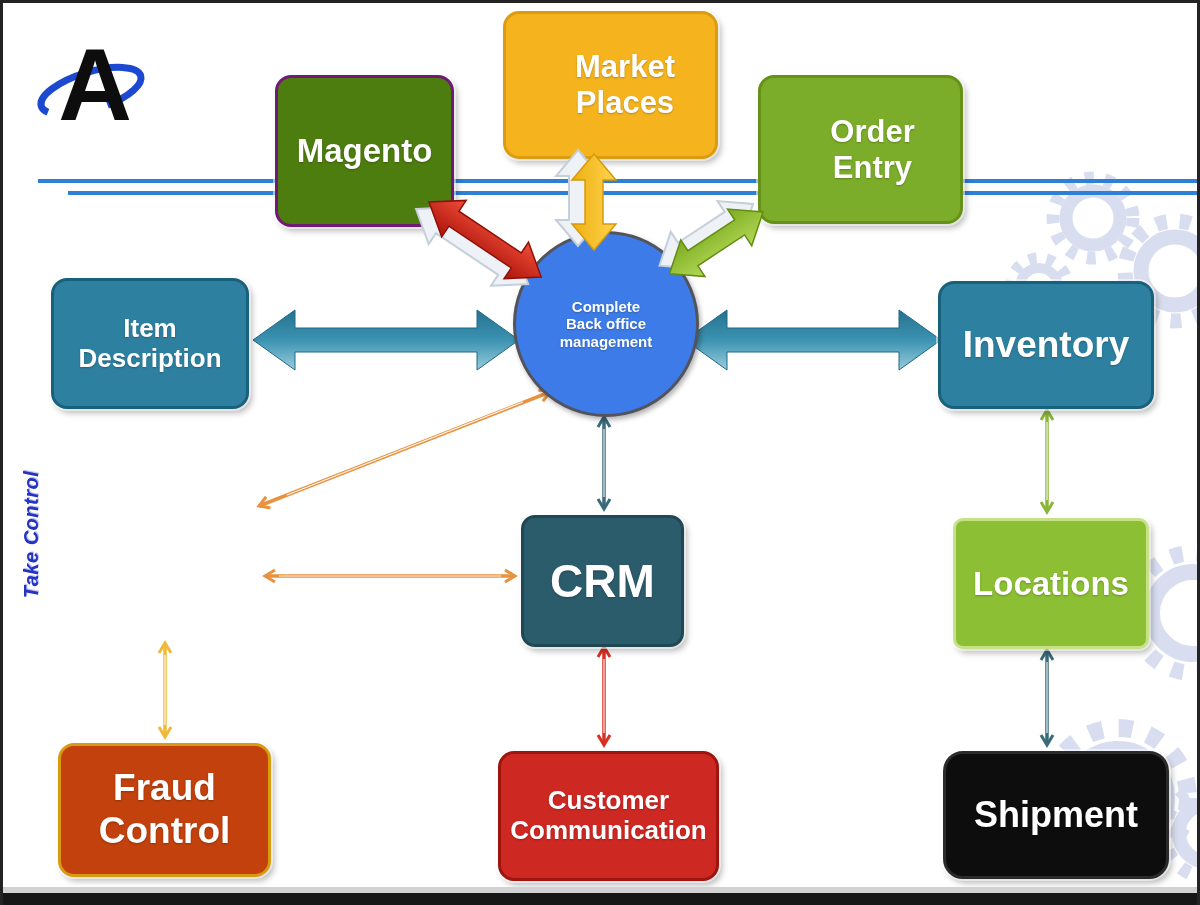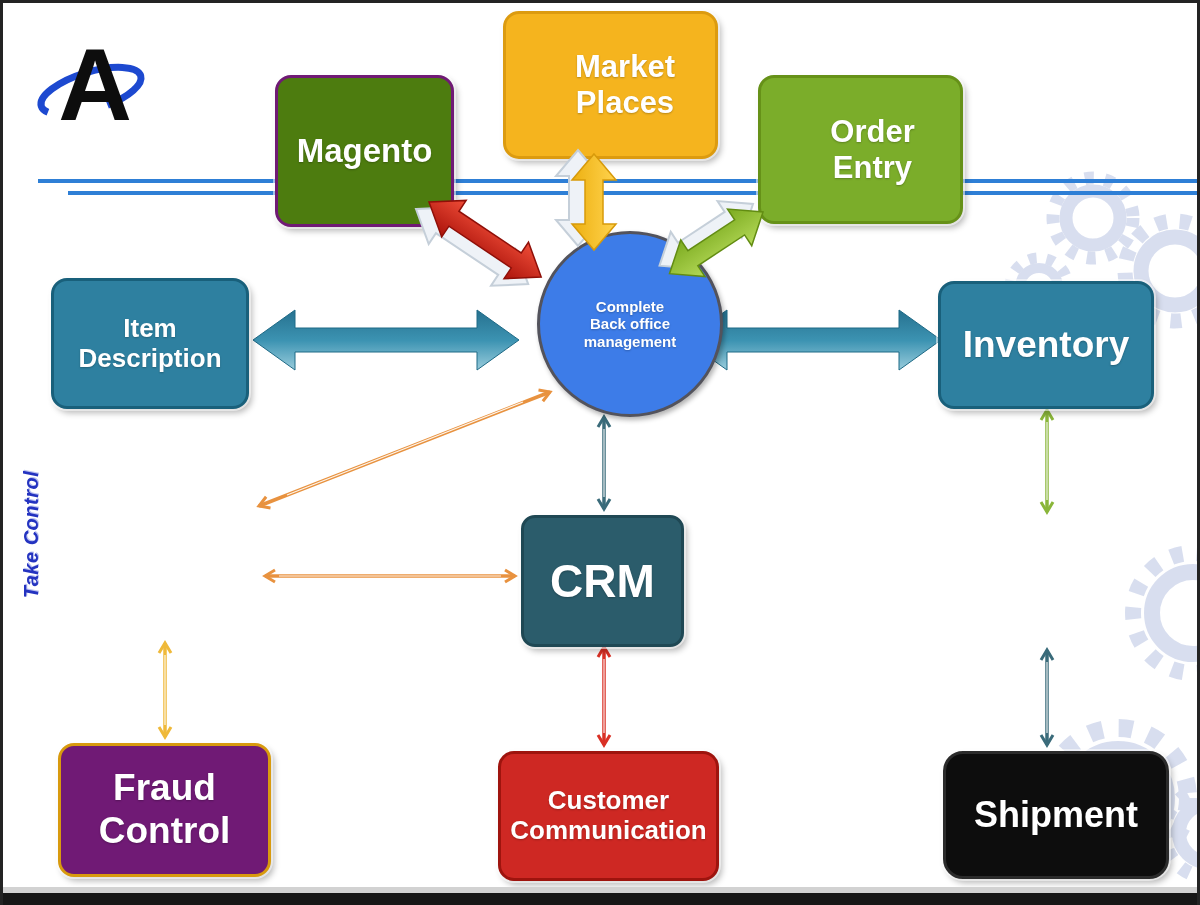--- a/index.html
+++ b/index.html
@@ -24,25 +24,25 @@
   }
   .label{white-space:pre-line;}
   .magento{left:272px;top:72px;width:173px;height:146px;background:#4d7c0f;border:3px solid #701a75;font-size:33px;}
   .market-places{left:500px;top:8px;width:180px;height:142px;background:#f5b41e;border:3px solid #dc9b10;font-size:31px;padding-left:29px;}
   .order-entry{left:755px;top:72px;width:175px;height:143px;background:#7bad2a;border:3px solid #669118;font-size:31px;padding-left:24px;}
   .item-description{left:48px;top:275px;width:192px;height:125px;background:#2e80a0;border:3px solid #19607b;font-size:26px;}
   .inventory{left:935px;top:278px;width:210px;height:122px;background:#2e80a0;border:3px solid #19607b;font-size:37px;align-items:center;}
   .credit-card{left:68px;top:508px;width:182px;height:124px;background:#e2812a;border:3px solid #bf6414;font-size:22px;}
   .crm{left:518px;top:512px;width:157px;height:126px;background:#2b5c6b;border:3px solid #1f4854;font-size:46px;border-radius:14px;}
   .locations{left:950px;top:515px;width:190px;height:125px;background:#8cbf33;border:3px solid #c6e186;font-size:33px;border-radius:10px;}
-  .fraud-control{left:55px;top:740px;width:207px;height:128px;background:#701a75;border:3px solid #d89a0e;font-size:37px;}
+  .fraud-control{left:55px;top:740px;width:207px;height:128px;background:#c2410c;border:3px solid #d89a0e;font-size:37px;}
   .customer-communication{left:495px;top:748px;width:215px;height:124px;background:#ce2823;border:3px solid #9e140e;font-size:26px;}
   .shipment{left:940px;top:748px;width:220px;height:122px;background:#0d0d0d;border:3px solid #2b2b2b;font-size:36px;border-radius:20px;}
   .center-circle{
-    left:534px;top:228px;width:180px;height:180px;border-radius:50%;
+    left:510px;top:228px;width:180px;height:180px;border-radius:50%;
     background:#3d7ce8;border:3px solid #53535c;font-size:15px;
     box-shadow:2px 3px 5px rgba(0,0,0,0.3);
   }
   #logo{position:absolute;left:28px;top:22px;width:140px;height:120px;z-index:2;}
   #tagline{
     position:absolute;left:-62px;top:520px;width:180px;z-index:2;
     transform:rotate(-90deg);
     color:#2433c0;font-size:20px;font-weight:bold;font-style:italic;
     text-align:center;letter-spacing:0.5px;
     text-shadow:1px 1px 0 rgba(140,150,230,0.6);
@@ -163,20 +163,23 @@
   <div class="node item-description">
     <span class="label">Item
 Description</span>
   </div>
   <div class="node inventory">
     <span class="label">Inventory</span>
   </div>
   <div class="node crm">
     <span class="label">CRM</span>
   </div>
+  <div class="node locations">
+    <span class="label">Locations</span>
+  </div>
   <div class="node fraud-control">
     <span class="label">Fraud
 Control</span>
   </div>
   <div class="node customer-communication">
     <span class="label">Customer
 Communication</span>
   </div>
   <div class="node shipment">
     <span class="label">Shipment</span>

